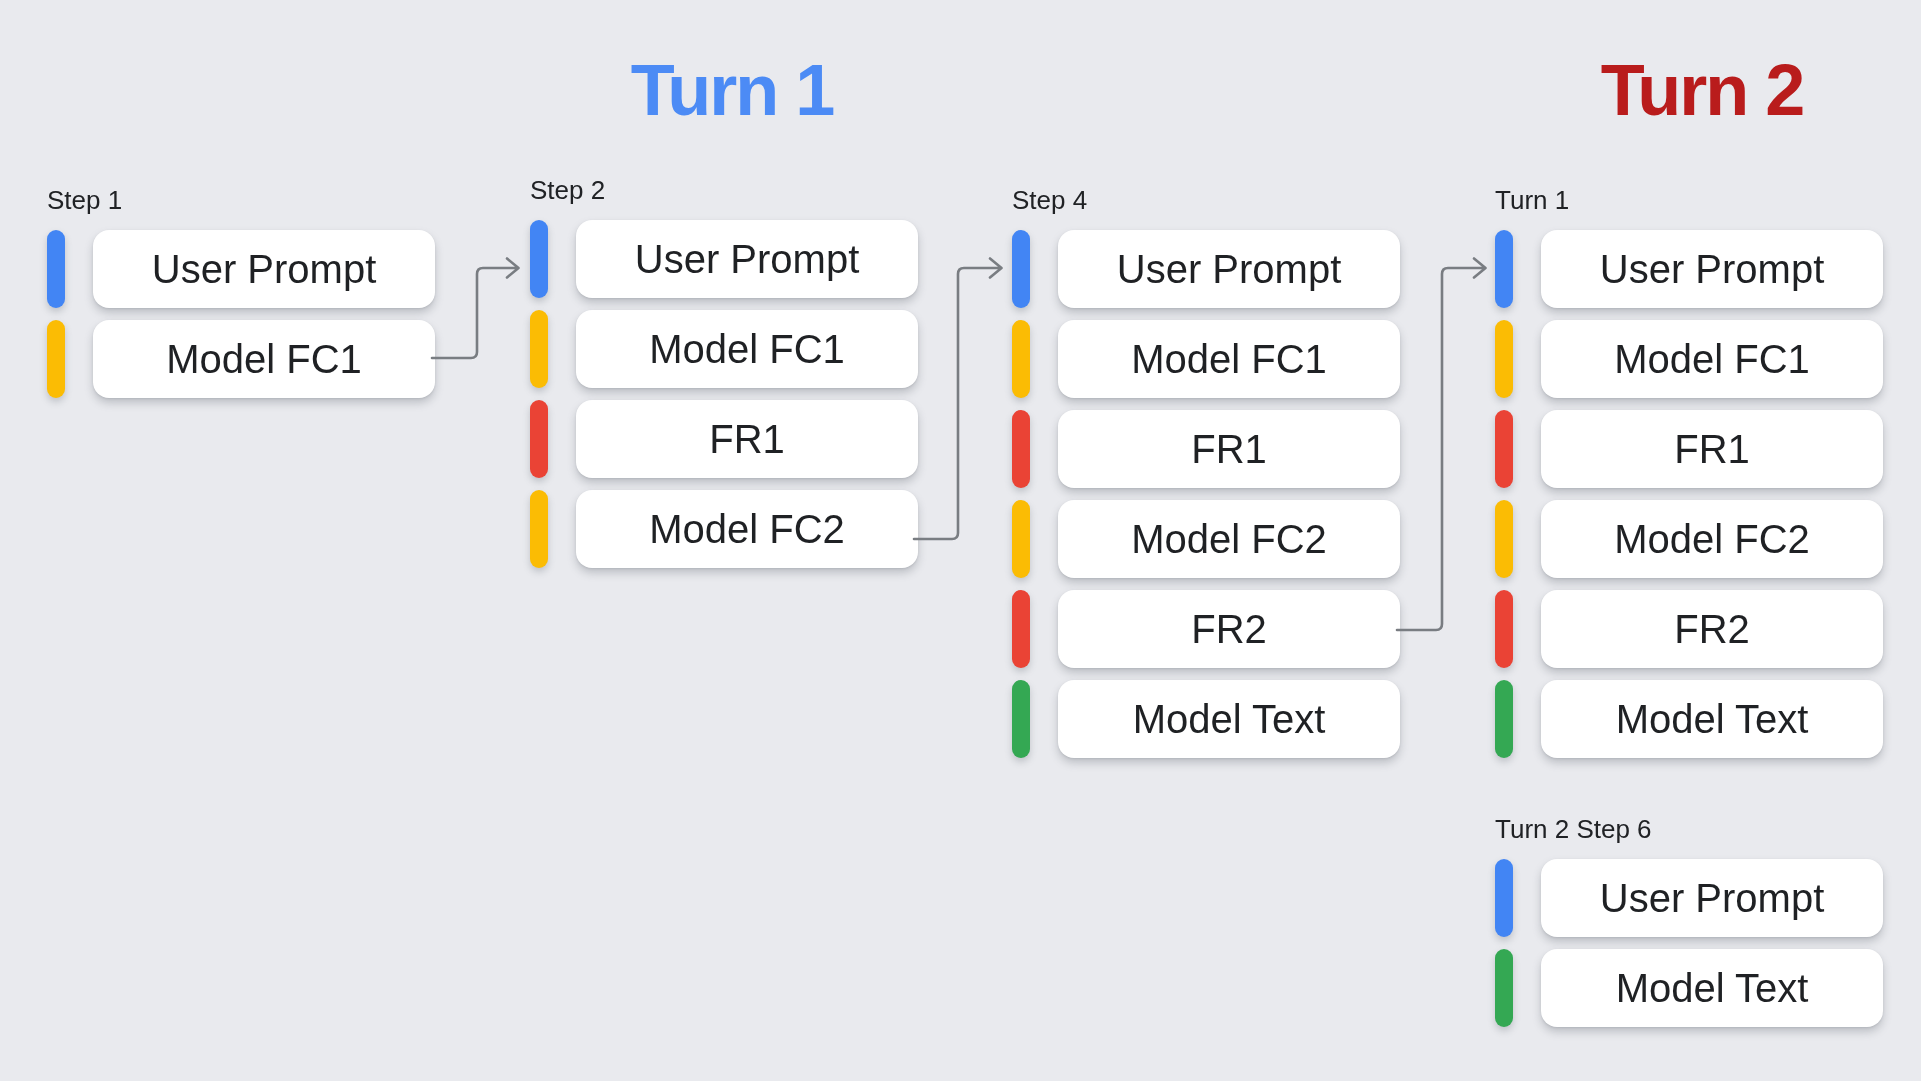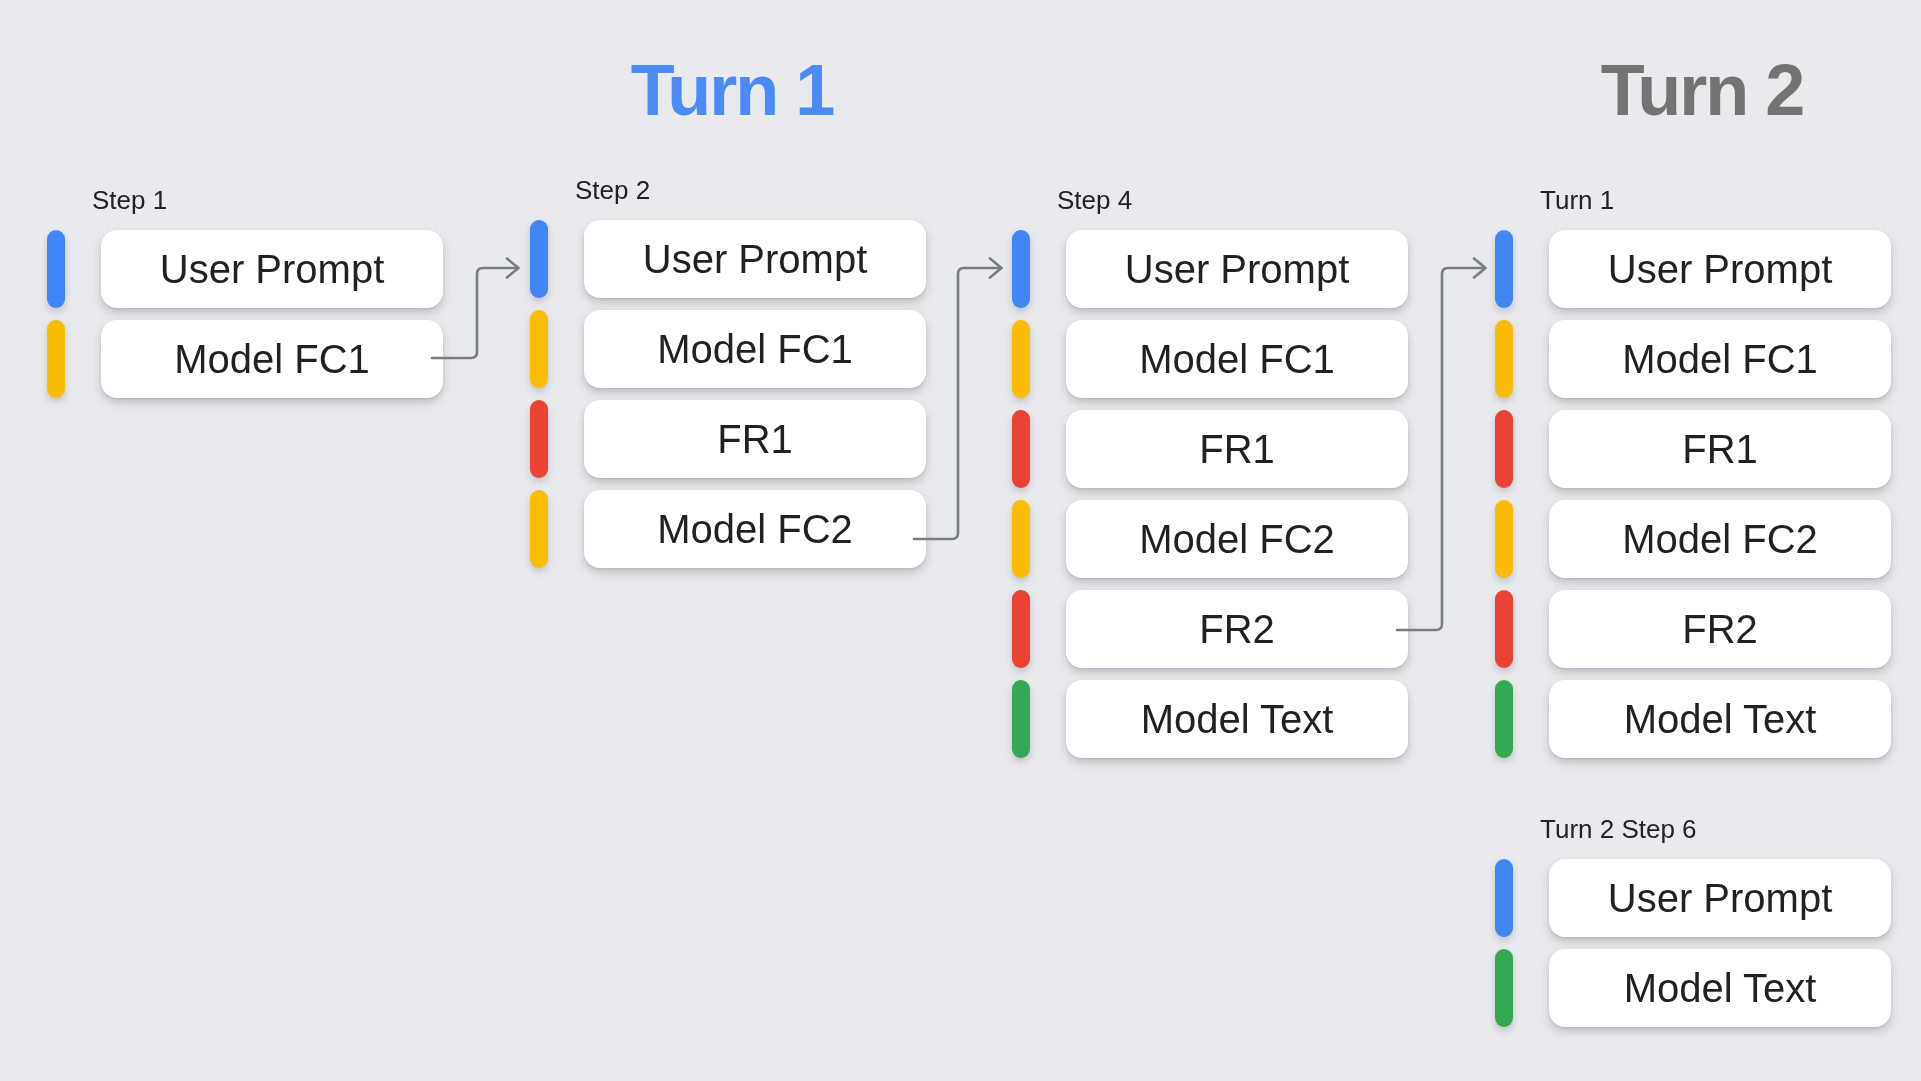--- a/index.html
+++ b/index.html
@@ -20,47 +20,47 @@
   .title-2 { left:1702px; }
 
   .col { position:absolute; }
   .col-1 { left:47px;   top:185px; }
   .col-2 { left:530px;  top:175px; }
   .col-3 { left:1012px; top:185px; }
   .col-4 { left:1495px; top:185px; }
   .col-5 { left:1495px; top:814px; }
 
   .col-label {
-    margin-left:45px; margin-bottom:15px;
+    margin-bottom:15px;
     height:30px; line-height:30px;
     font-size:26px; color:#202225; white-space:nowrap;
   }
   .rows { display:flex; flex-direction:column; gap:12px; }
-  .row  { display:flex; gap:36px; height:78px; }
+  .row  { display:flex; gap:28px; height:78px; }
   .bar {
     width:18px; height:78px; border-radius:9px;
     box-shadow:0 4px 7px rgba(100,106,115,0.30);
     flex:0 0 18px;
   }
   .card {
     width:342px; height:78px; background:#FFFFFF; border-radius:16px;
     display:flex; align-items:center; justify-content:center;
     box-shadow:0 5px 9px rgba(100,106,115,0.32), 0 1px 2px rgba(100,106,115,0.16);
   }
   .card span { font-size:40px; color:#1F2124; white-space:nowrap; }
 
   .connectors { position:absolute; left:0; top:0; width:1921px; height:1081px; pointer-events:none; }
 </style>
 </head>
 <body>
 
 <div class="canvas">
 
   <div class="title title-1" style="color: rgb(76, 139, 245);">Turn 1</div>
-  <div class="title title-2" style="color: #737373;">Turn 2</div>
+  <div class="title title-2" style="color: #b91c1c;">Turn 2</div>
 
   <div class="col col-1">
     <div class="col-label">Step 1</div>
     <div class="rows">
       <div class="row">
         <span class="bar" style="background: rgb(66, 133, 244);"></span>
         <div class="card">
             <span>User Prompt</span>
           </div>
       </div>

